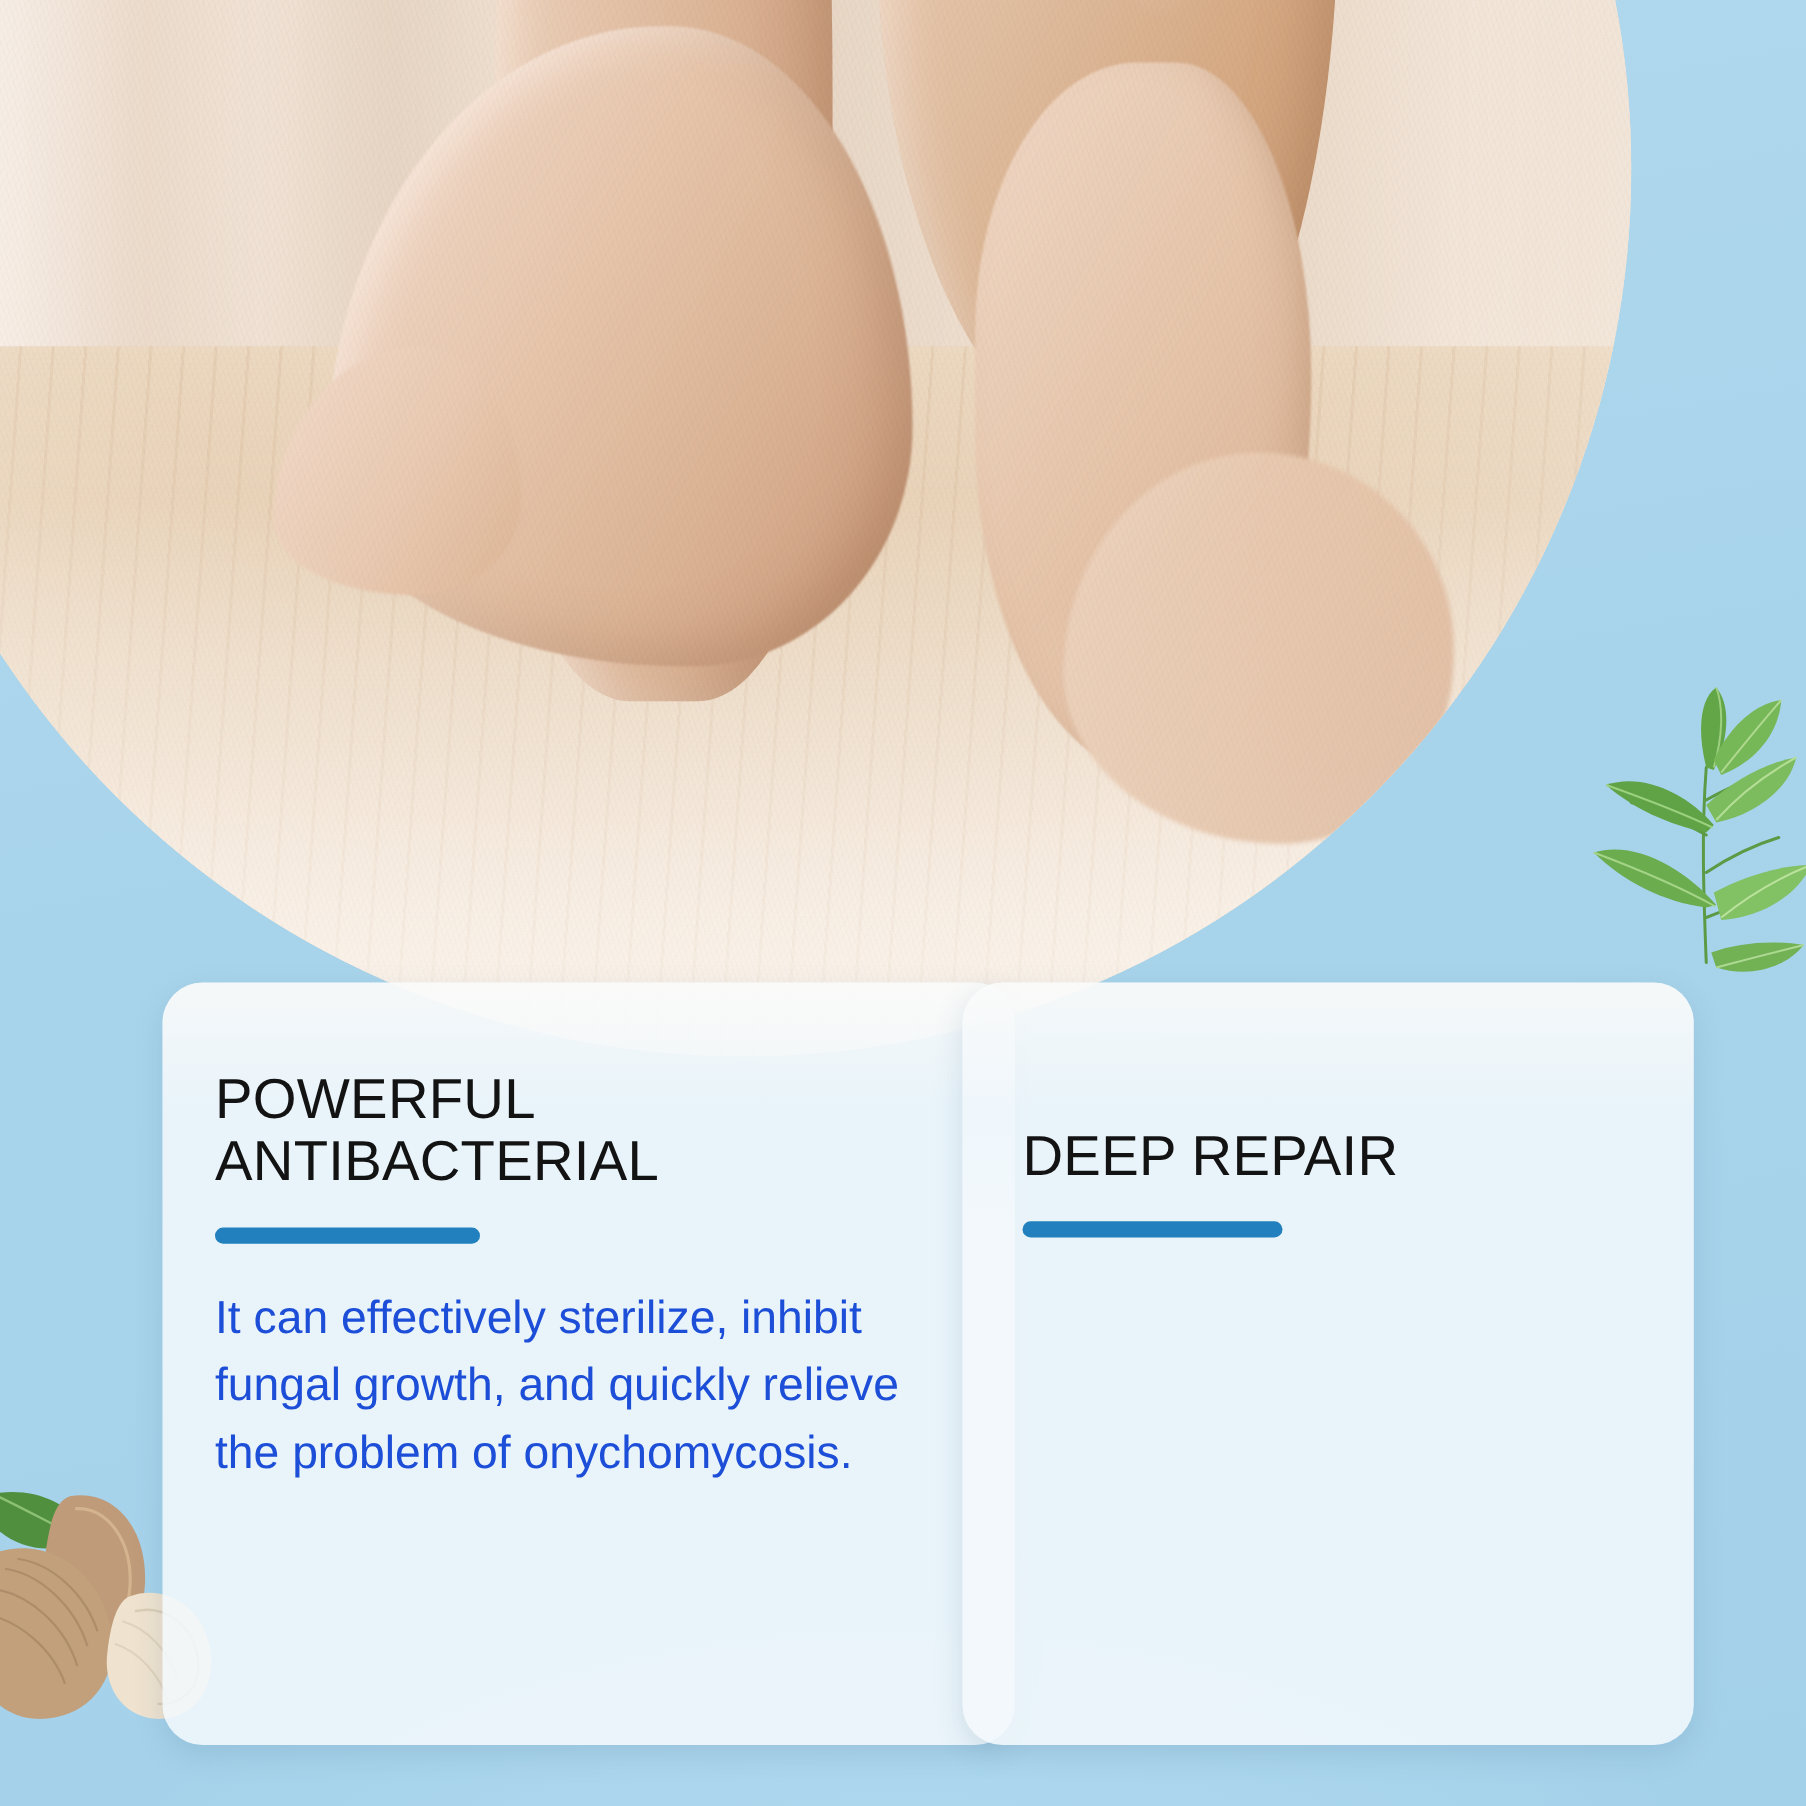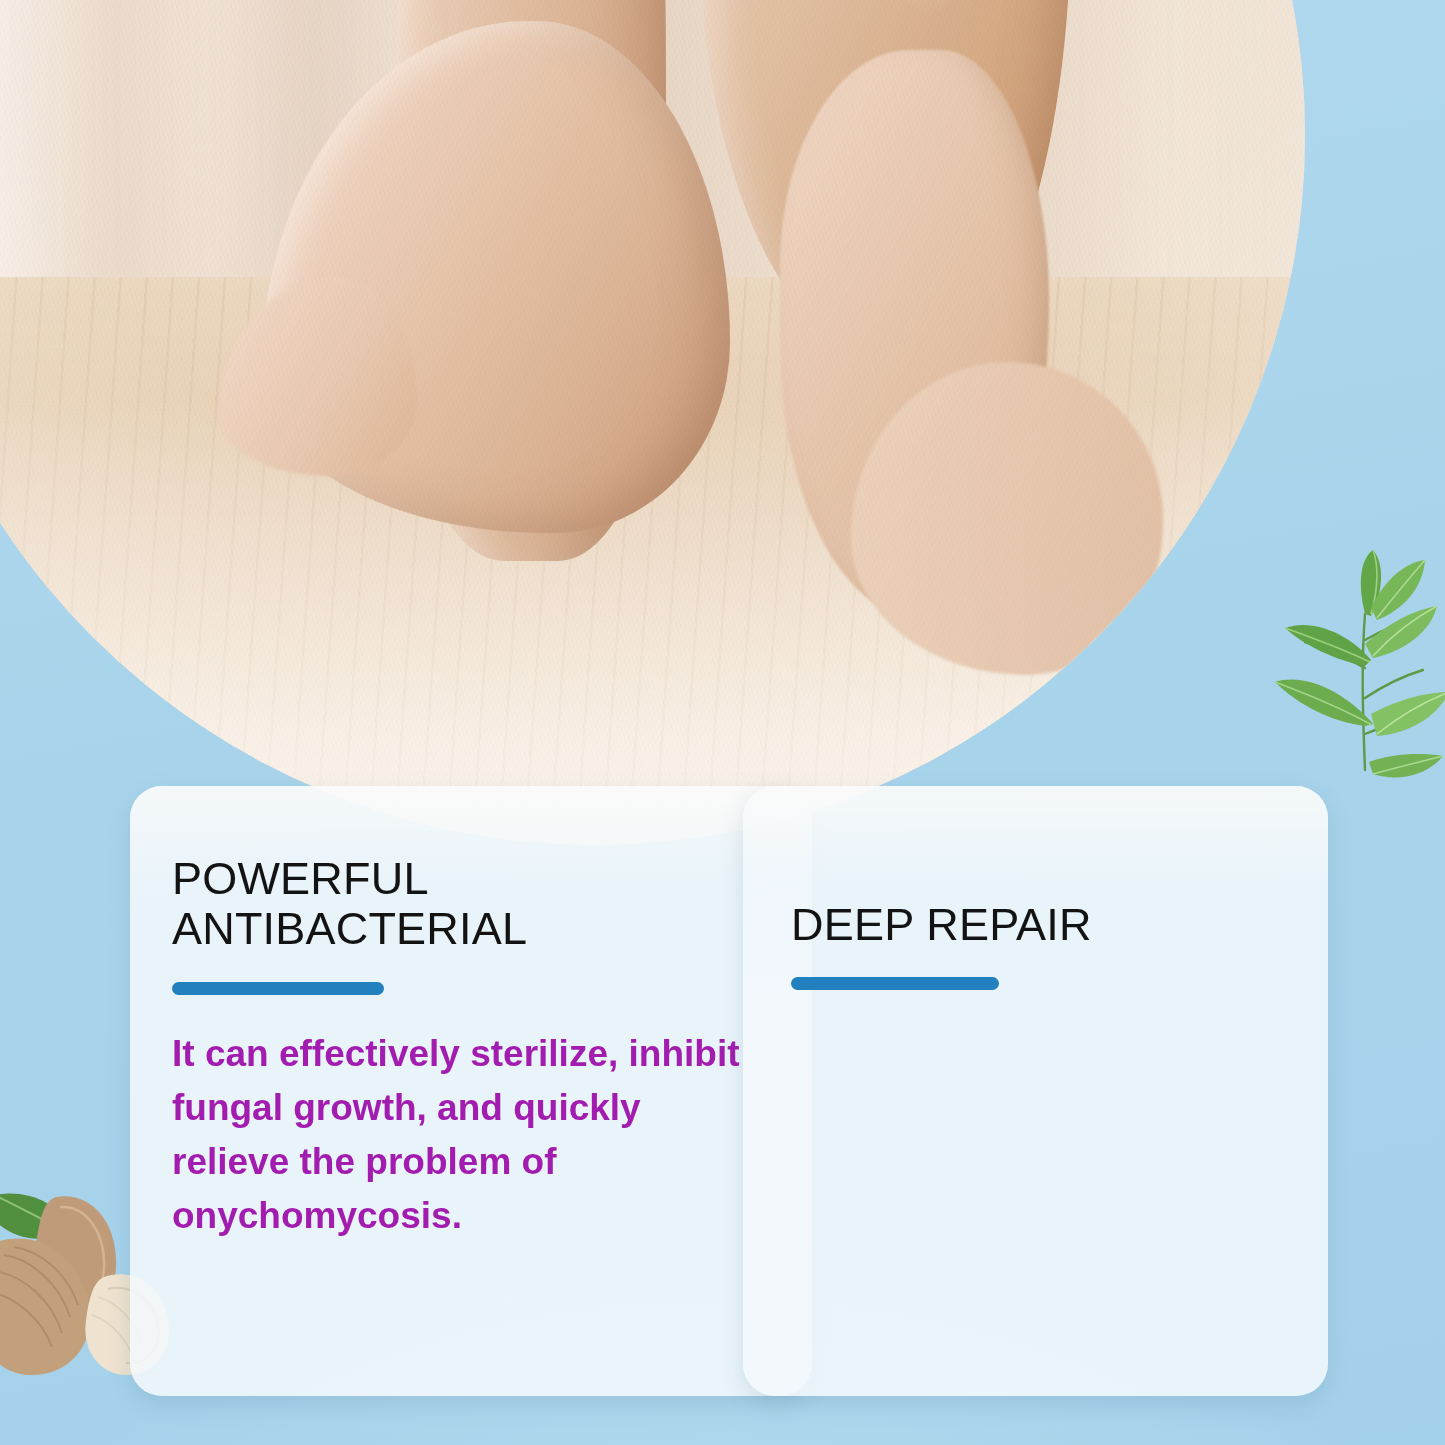--- a/index.html
+++ b/index.html
@@ -154,39 +154,39 @@
     background:rgba(243,248,252,.88);
     box-shadow:0 8px 22px rgba(70,110,140,.17);
     overflow:hidden;
   }
   .card .tint{
     position:absolute;inset:0;
     background:linear-gradient(180deg,rgba(255,252,248,.55) 0%,rgba(233,243,250,.25) 16%,rgba(233,243,250,0) 34%);
     pointer-events:none;
   }
   .card-left{left:130px;width:682px;}
-  .card-right{left:743px;width:585px;}
+  .card-right{left:770px;width:585px;}
 
   .card-inner{position:relative;padding:68px 46px 0 42px;}
   .card-right .card-inner{padding-left:48px;}
 
   .card-title{
     font-size:45px;line-height:1.12;
     font-weight:400;color:#131313;
     letter-spacing:.2px;margin:0;
     white-space:pre-line;
   }
   .accent-bar{
     width:212px;height:13px;border-radius:7px;
     background:#2180bd;margin:27px 0 32px 0;
   }
   .card-right .accent-bar{width:208px;}
   .card-body{
     font-size:37px;line-height:1.46;
-    color:#a21caf;margin:0;font-weight:700;
+    color:#1d4ed8;margin:0;font-weight:400;
   }
 </style>
 </head>
 <body>
 
 <div class="stage">
 
   <div class="bg"></div>
 
   <div class="photo-circle">

